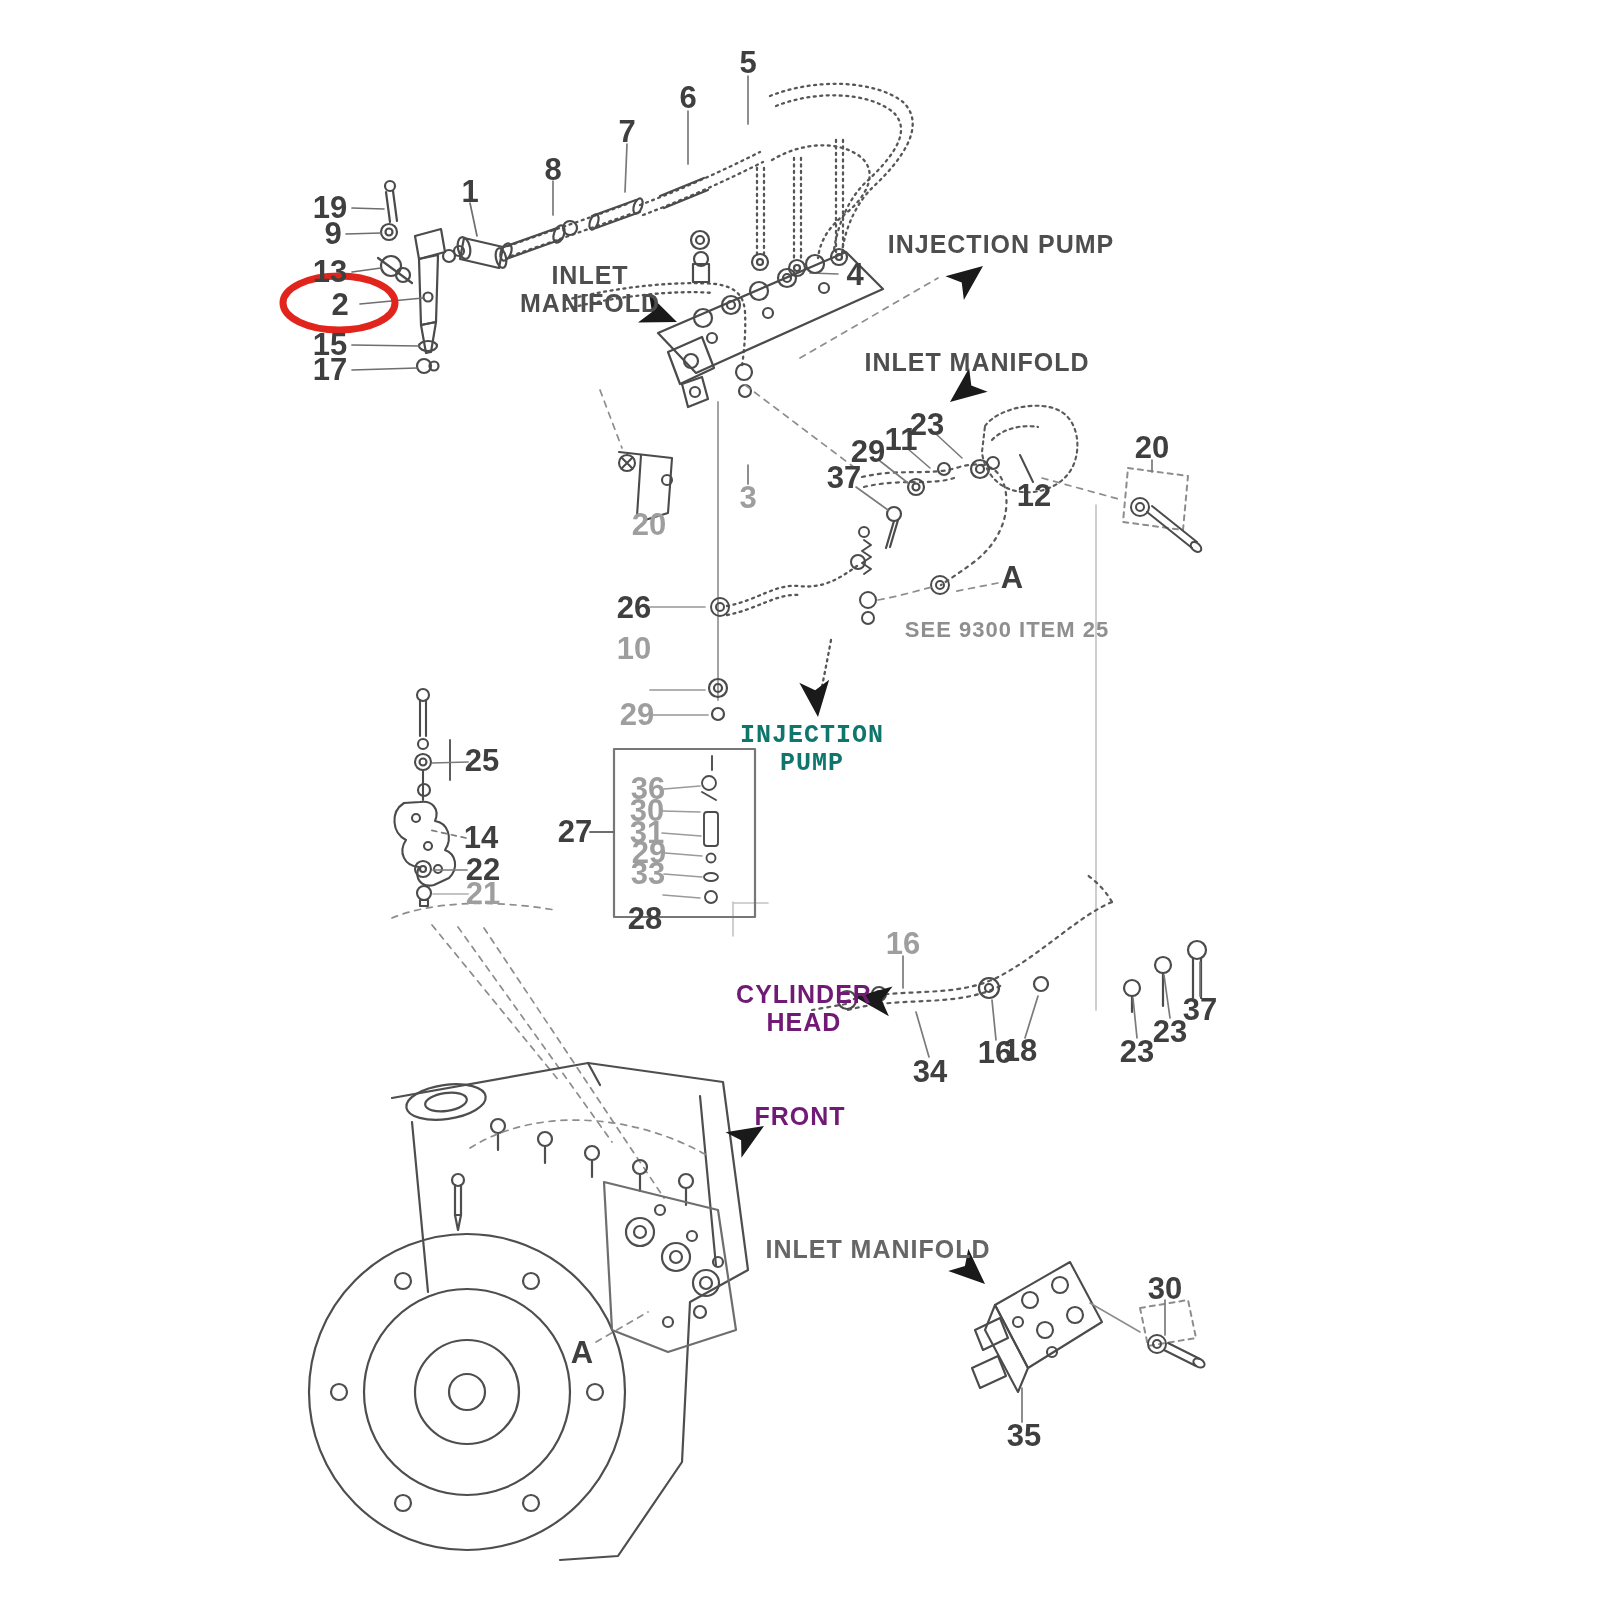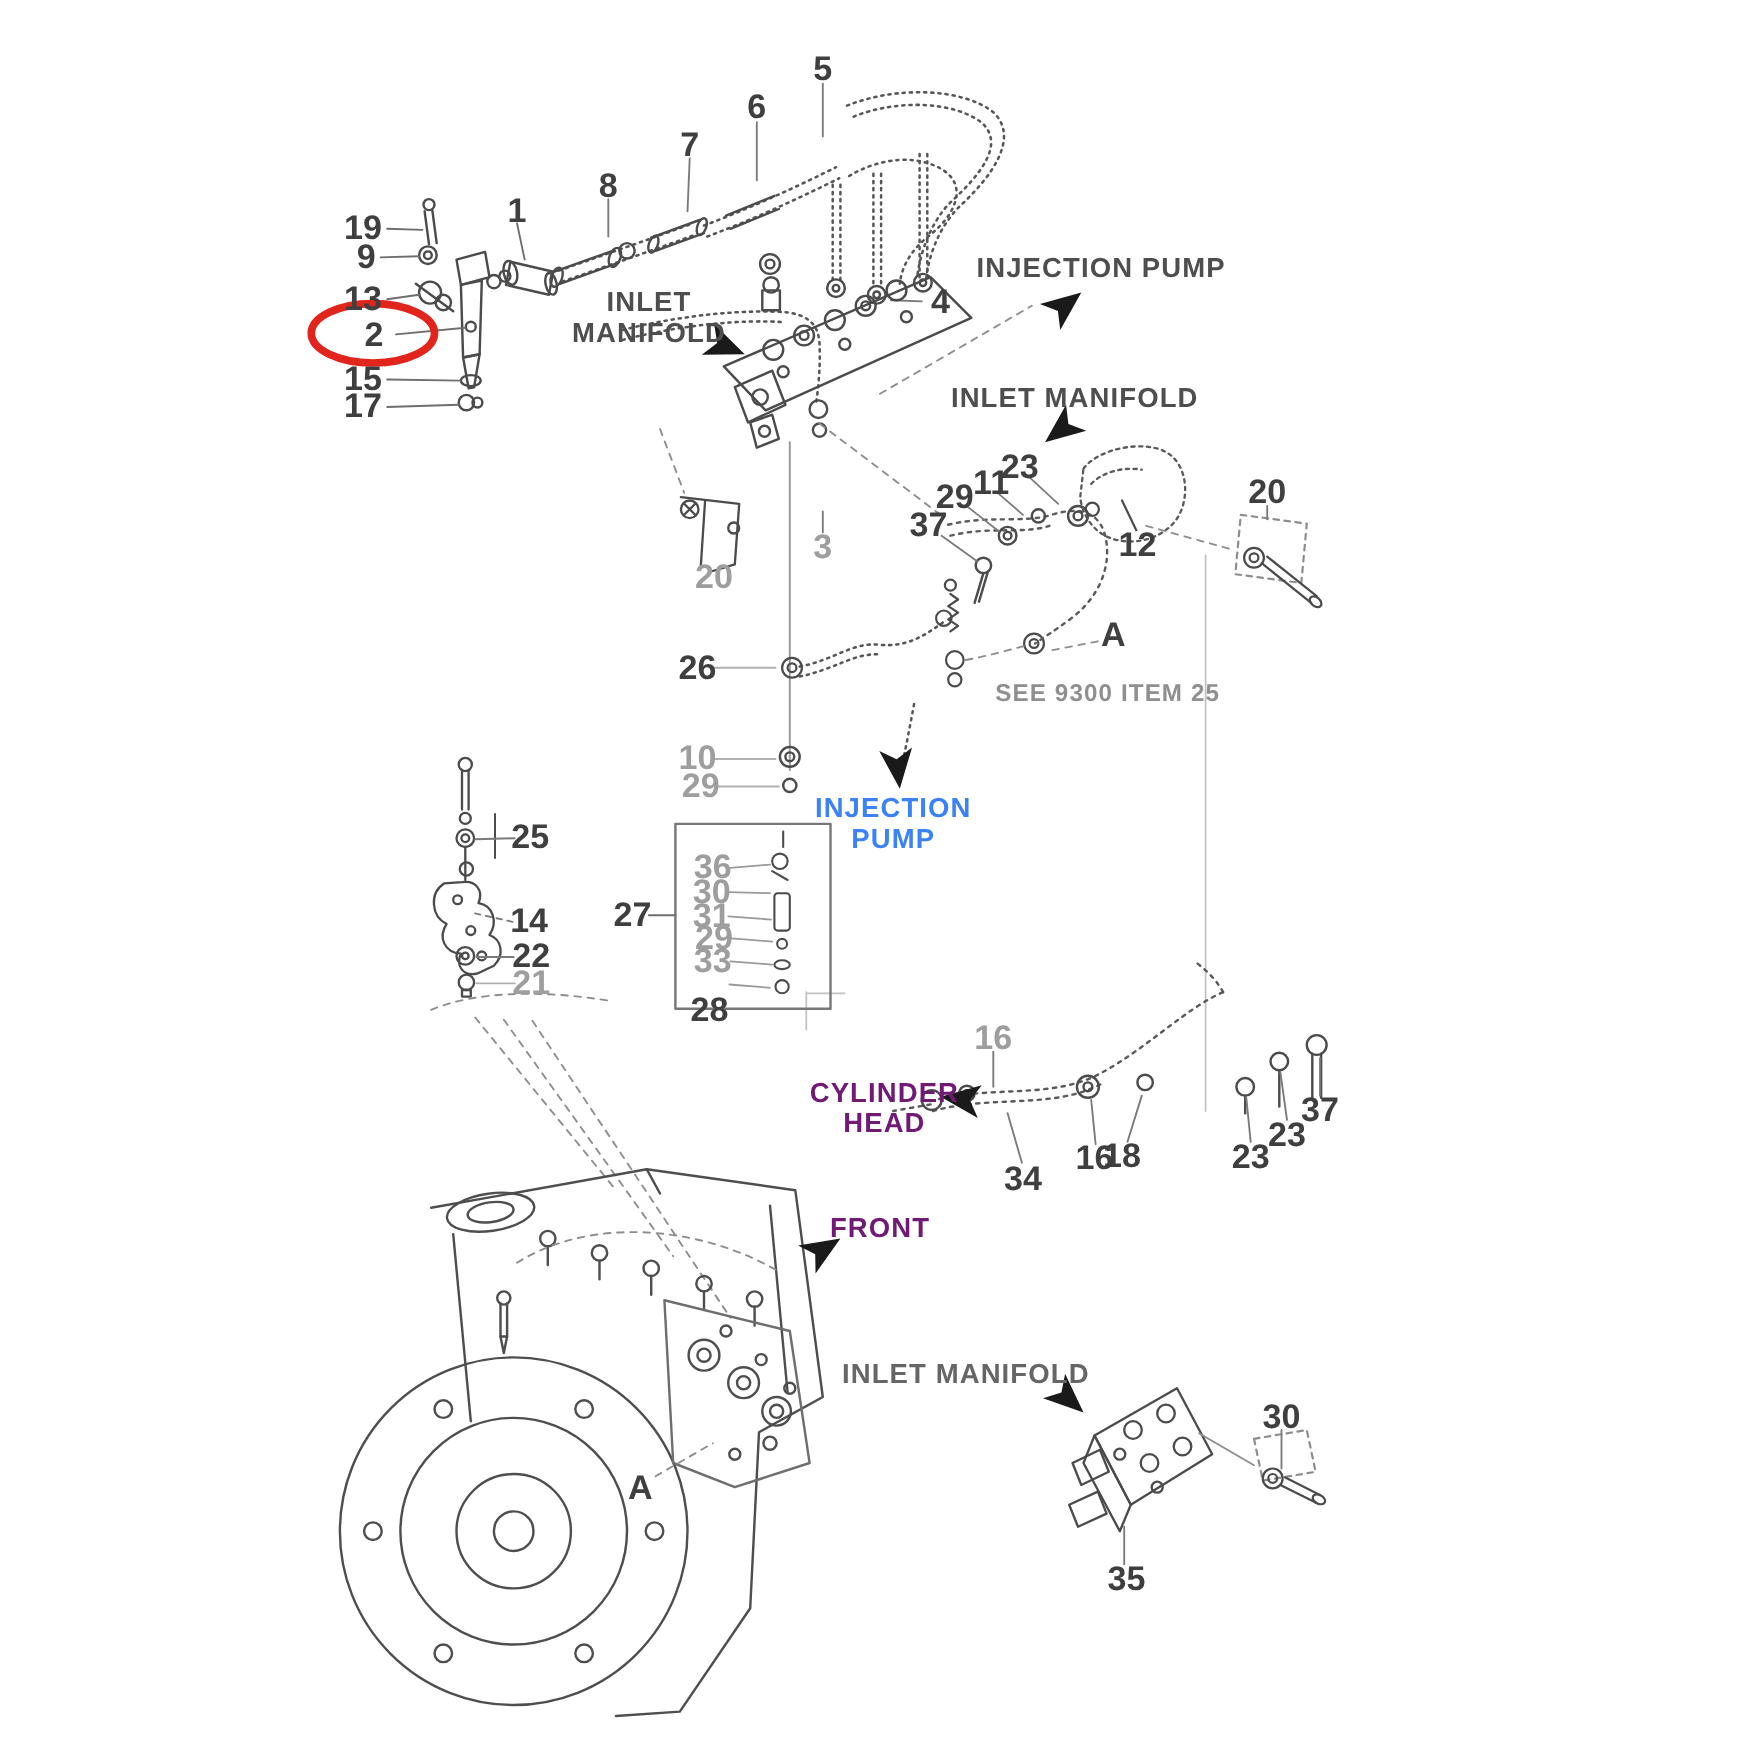--- a/index.html
+++ b/index.html
@@ -5,21 +5,21 @@
   html,body{margin:0;padding:0;background:#fff;}
   #scene{position:relative;width:1600px;height:1600px;background:#fff;overflow:hidden;
          font-family:"Liberation Sans",sans-serif;filter:blur(0.35px);}
   #art{position:absolute;left:0;top:0;z-index:1;}
   #callout-layer{position:absolute;left:0;top:0;width:100%;height:100%;z-index:2;}
   .callout{position:absolute;transform:translate(-50%,-50%);font-weight:700;font-size:31px;
            color:#3f3f3f;letter-spacing:0;line-height:1;}
   .callout.muted{color:#9e9e9e;}
   .section{position:absolute;transform:translate(-50%,-50%);font-weight:700;font-size:25px;
            color:#4e4e4e;letter-spacing:1px;text-align:center;white-space:pre-line;line-height:1.1;z-index:2;}
-  .section.faint{color:#3b82f6;}
+  .section.faint{color:#0f766e;font-family:Liberation Mono, monospace;}
   .section.midgray{color:#701a75;}
   .section.dark{color:#666;}
   .note{position:absolute;transform:translate(-50%,-50%);font-weight:700;font-size:22px;
         color:#8f8f8f;letter-spacing:1px;z-index:2;}
   .logo{position:absolute;left:588px;top:752px;z-index:3;display:flex;align-items:flex-start;
         font-style:italic;font-weight:700;font-size:70px;letter-spacing:-3px;opacity:.93;}
   .logo span{line-height:1.1;}
   .logo-check{width:86px;height:118px;margin:-14px -10px 0 -6px;flex:0 0 auto;}
   .logo sup{font-size:18px;margin-top:2px;margin-left:2px;font-style:normal;}
 </style>
@@ -388,21 +388,21 @@
       <div class="callout muted" style="left: 649px; top: 524px;">20</div>
       <div class="callout muted" style="left: 748px; top: 497px;">3</div>
       <div class="callout" style="left: 927px; top: 424px;">23</div>
       <div class="callout" style="left: 901px; top: 439px;">11</div>
       <div class="callout" style="left: 868px; top: 451px;">29</div>
       <div class="callout" style="left: 844px; top: 477px;">37</div>
       <div class="callout" style="left: 1034px; top: 495px;">12</div>
       <div class="callout" style="left: 1152px; top: 447px;">20</div>
       <div class="callout" style="left: 1012px; top: 577px;">A</div>
       <div class="callout" style="left: 634px; top: 607px;">26</div>
-      <div class="callout muted" style="left: 634px; top: 689px;">10</div>
+      <div class="callout muted" style="left: 634px; top: 648px;">10</div>
       <div class="callout muted" style="left: 637px; top: 714px;">29</div>
       <div class="callout" style="left: 575px; top: 831px;">27</div>
       <div class="callout muted" style="left: 648px; top: 788px;">36</div>
       <div class="callout muted" style="left: 647px; top: 810px;">30</div>
       <div class="callout muted" style="left: 647px; top: 832px;">31</div>
       <div class="callout muted" style="left: 649px; top: 852px;">29</div>
       <div class="callout muted" style="left: 648px; top: 873px;">33</div>
       <div class="callout" style="left: 645px; top: 894px; margin-top: 24px;">28</div>
       <div class="callout" style="left: 482px; top: 760px;">25</div>
       <div class="callout" style="left: 481px; top: 837px;">14</div>

